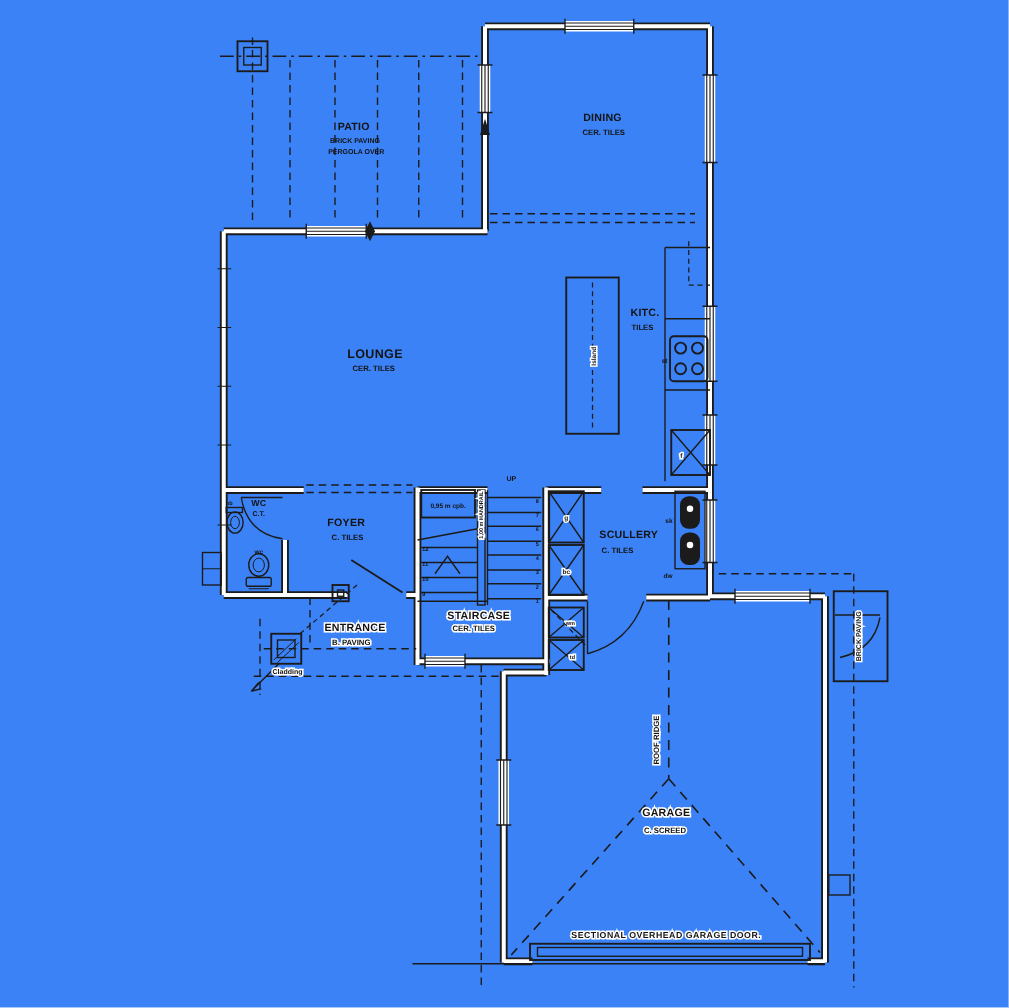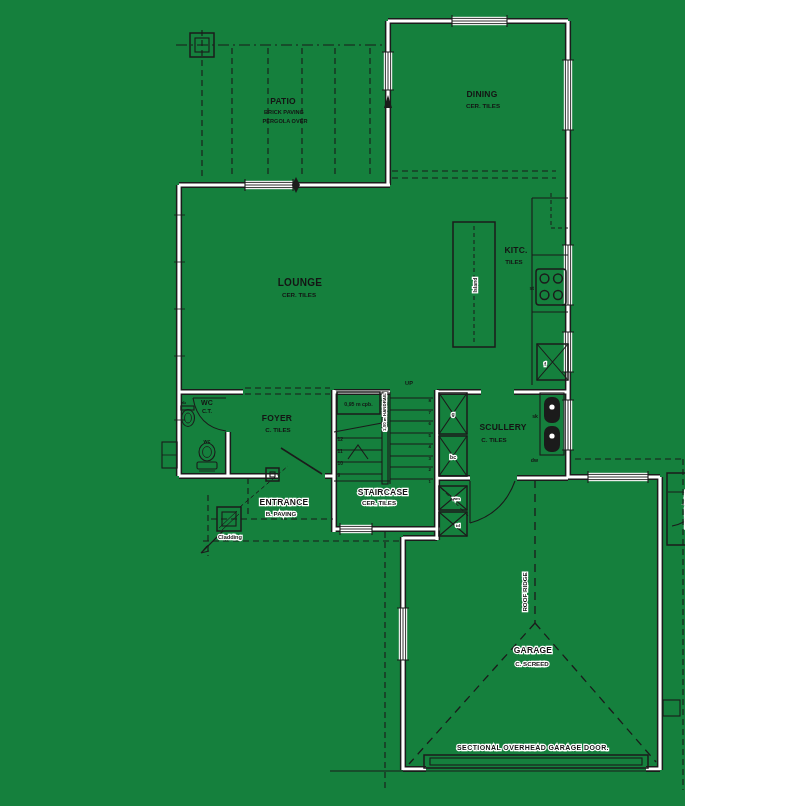--- a/index.html
+++ b/index.html
@@ -1,17 +1,17 @@
 <!DOCTYPE html>
 <html><head>
 <meta charset="utf-8">
 <style>
   html,body{margin:0;padding:0;background:#fff;}
-  .canvas{position:relative;width:672px;height:806px;background:#15803d;overflow:hidden;
-          font-family:"Liberation Sans", sans-serif;padding-left:13px;}
+  .canvas{position:relative;width:807px;height:806px;background:#3b82f6;overflow:hidden;
+          font-family:"Liberation Sans", sans-serif;}
   svg{position:absolute;left:0;top:0;}
   
   .wall-outer{stroke:#1b1b1b;stroke-width:6.2;fill:none;}
   .wall-inner{stroke:#ffffff;stroke-width:3.2;fill:none;}
   .thin{stroke:#1b1b1b;stroke-width:1.1;fill:none;}
   .thin2{stroke:#1b1b1b;stroke-width:1.5;fill:none;}
   .hair{stroke:#1b1b1b;stroke-width:0.8;fill:none;}
   .dash{stroke:#1b1b1b;stroke-width:1.1;fill:none;stroke-dasharray:6 4;}
   .dashf{stroke:#1b1b1b;stroke-width:1;fill:none;stroke-dasharray:4 3;}
   .dashdot{stroke:#1b1b1b;stroke-width:1.1;fill:none;stroke-dasharray:11 4 2 4;}

